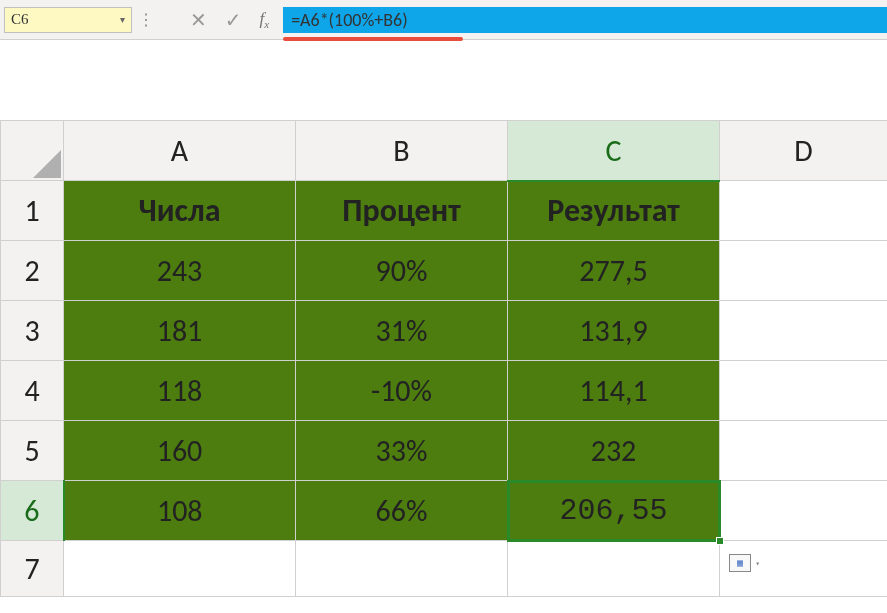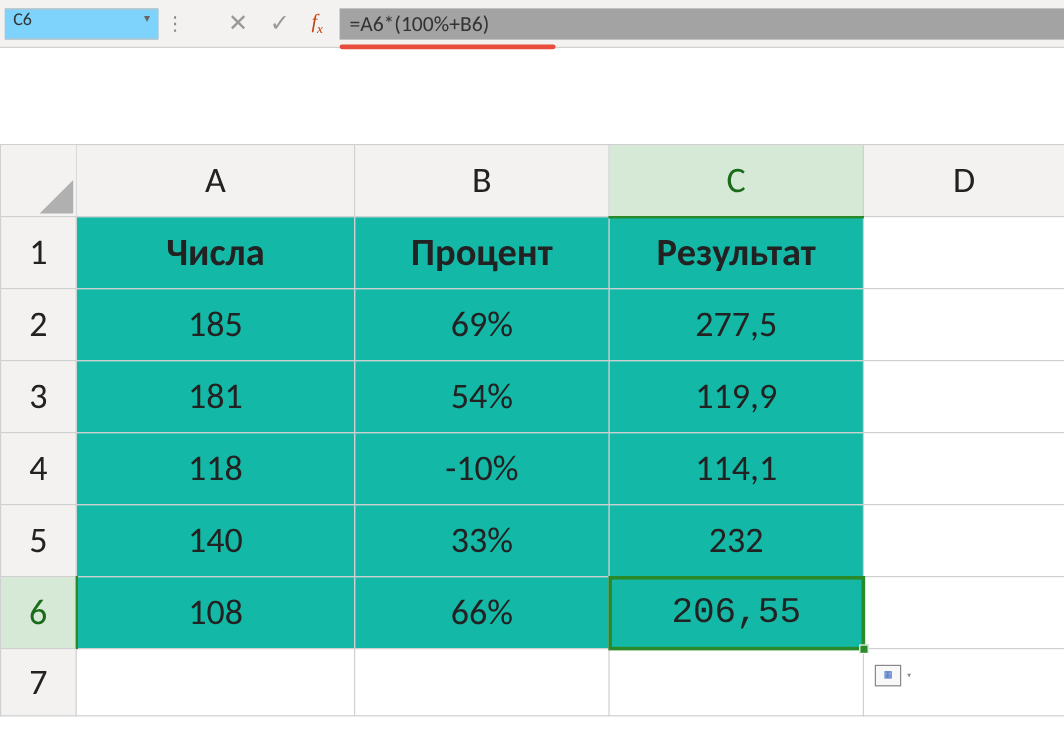--- a/index.html
+++ b/index.html
@@ -1,28 +1,28 @@
 <!DOCTYPE html>
 <html><head>
 <meta charset="utf-8">
 <style>
   * { box-sizing: border-box; margin: 0; padding: 0; }
   html, body { width: 887px; height: 613px; font-family: Calibri, Arial, sans-serif; background: #fff; overflow: hidden; }
 
   
   .formula-bar-area { background: #f3f2f1; height: 40px; display: flex; align-items: center; border-bottom: 1px solid #d0d0d0; padding-left: 4px; }
-  .name-box { width: 128px; height: 26px; background: #7dd3fc; border: 1px solid #c0c0c0; display: flex; padding: 0 6px; font-size: 15px; color: #333; position: relative; }
+  .name-box { width: 128px; height: 26px; background: #fef9c3; border: 1px solid #c0c0c0; display: flex; align-items: center; padding: 0 6px; font-size: 15px; color: #333; position: relative; font-family: Liberation Serif, serif; }
   .name-box-arrow { position: absolute; right: 6px; color: #666; font-size: 10px; }
   .dots-btn { width: 28px; height: 26px; display: flex; align-items: center; justify-content: center; color: #888; font-size: 16px; }
   .fx-controls { display: flex; align-items: center; gap: 18px; margin-left: 30px; }
   .fx-x { color: #999; font-size: 20px; font-weight: 300; }
   .fx-check { color: #999; font-size: 20px; }
-  .fx-label { font-style: italic; font-size: 17px; color: #c2410c; font-family: 'Times New Roman', serif; }
+  .fx-label { font-style: italic; font-size: 17px; color: #737373; font-family: 'Times New Roman', serif; }
   .fx-label sub { font-size: 11px; font-style: italic; }
-  .formula-input { flex: 1; height: 26px; background: #a3a3a3; margin-left: 14px; display: flex; align-items: center; padding: 0 8px; font-size: 18px; color: #333; position: relative; }
+  .formula-input { flex: 1; height: 26px; background: #0ea5e9; margin-left: 14px; display: flex; align-items: center; padding: 0 8px; font-size: 18px; color: #333; position: relative; }
   .underline-red { position: absolute; bottom: -8px; left: 0; height: 4px; background: #e74c3c; border-radius: 2px; }
 
   
   .blank-strip { height: 80px; background: #fff; }
 
   
   .grid { border-collapse: collapse; table-layout: fixed; width: 100%; }
   .grid td, .grid th { border: 1px solid #d0d0d0; text-align: center; vertical-align: middle; font-size: 30px; color: #222; height: 60px; }
   .col-rowhdr { width: 63px; }
   .col-a { width: 232px; }
@@ -32,21 +32,21 @@
 
   .corner-cell { background: #f3f2f1; border: 1px solid #c0c0c0; position: relative; height: 54px; }
   .corner-tri { position: absolute; right: 2px; bottom: 2px; width: 0; height: 0; border-left: 28px solid transparent; border-bottom: 28px solid #b0b0b0; }
 
   .col-hdr { background: #f3f2f1; font-size: 26px; color: #555; font-weight: 400; height: 54px; }
   .col-hdr.active { background: #d6e8d6; color: #1a6b1a; border-bottom: 2px solid #2a8a2a; }
 
   .row-hdr { background: #f3f2f1; font-size: 26px; color: #555; font-weight: 400; }
   .row-hdr.active { background: #d6e8d6; color: #1a6b1a; border-right: 2px solid #2a8a2a; }
 
-  .data-cell { border: 2px solid #777; background: #14b8a6; margin-left: 43px; }
+  .data-cell { border: 2px solid #777; background: #4d7c0f; margin-left: 43px; }
   .data-cell.header-row { font-weight: bold; font-size: 32px; }
   .outside-cell { background: #fff; }
 
   .selected-cell { outline: 3px solid #2a8a2a; outline-offset: -2px; position: relative; }
   .fill-handle { position: absolute; right: -5px; bottom: -5px; width: 8px; height: 8px; background: #2a8a2a; border: 1px solid #fff; }
 
   .autofill-icon { position: absolute; right: -32px; bottom: -32px; width: 22px; height: 18px; border: 1px solid #888; background: #f8f8f8; font-size: 10px; display: flex; align-items: center; justify-content: center; color: #4472c4; }
   .autofill-icon::after { content: "▾"; position: absolute; right: -10px; color: #888; font-size: 8px; }
 
   .row-7 td { height: 56px; }
@@ -93,42 +93,42 @@
   </tr>
   <tr>
     <td class="row-hdr">1</td>
     <td class="data-cell header-row">Числа</td>
     <td class="data-cell header-row">Процент</td>
     <td class="data-cell header-row">Результат</td>
     <td class="outside-cell"></td>
   </tr>
   <tr>
     <td class="row-hdr">2</td>
-    <td class="data-cell">185</td>
-    <td class="data-cell">69%</td>
+    <td class="data-cell">243</td>
+    <td class="data-cell">90%</td>
     <td class="data-cell">277,5</td>
     <td class="outside-cell"></td>
   </tr>
   <tr>
     <td class="row-hdr">3</td>
     <td class="data-cell">181</td>
-    <td class="data-cell">54%</td>
-    <td class="data-cell">119,9</td>
+    <td class="data-cell">31%</td>
+    <td class="data-cell">131,9</td>
     <td class="outside-cell"></td>
   </tr>
   <tr>
     <td class="row-hdr">4</td>
     <td class="data-cell">118</td>
     <td class="data-cell">-10%</td>
     <td class="data-cell">114,1</td>
     <td class="outside-cell"></td>
   </tr>
   <tr>
     <td class="row-hdr">5</td>
-    <td class="data-cell">140</td>
+    <td class="data-cell">160</td>
     <td class="data-cell">33%</td>
     <td class="data-cell">232</td>
     <td class="outside-cell"></td>
   </tr>
   <tr>
     <td class="row-hdr active">6</td>
     <td class="data-cell">108</td>
     <td class="data-cell">66%</td>
     <td class="data-cell selected-cell" style="position:relative;font-family:Liberation Mono, monospace;">
       <span>206,55</span>

